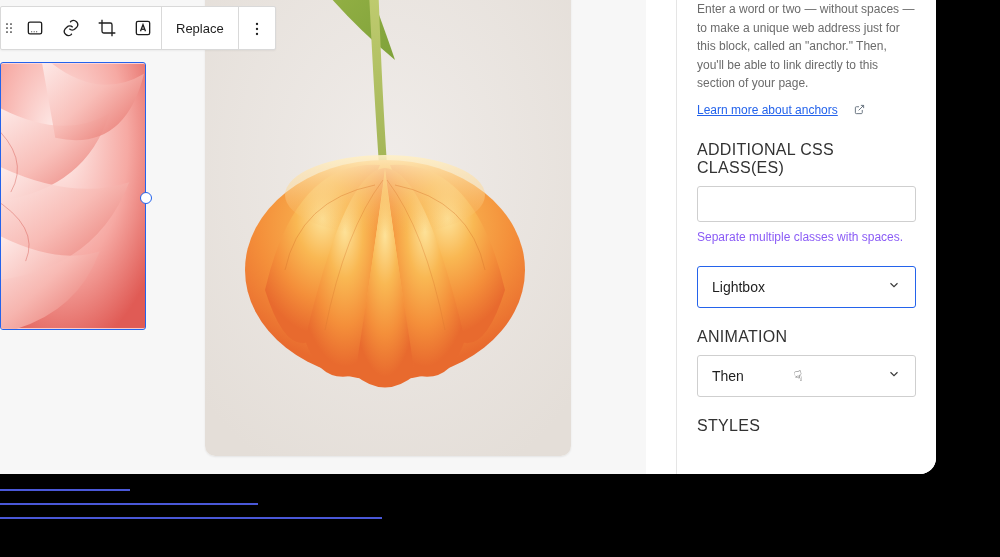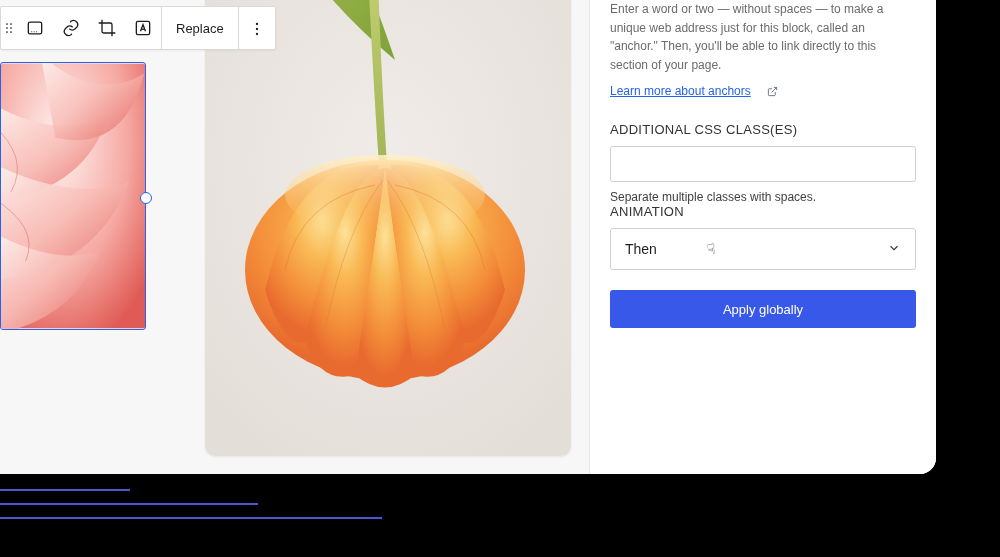--- a/index.html
+++ b/index.html
@@ -103,21 +103,21 @@
       height: 12px;
       border-radius: 50%;
       background: #fff;
       border: 1.5px solid #2463eb;
       z-index: 3;
     }
     .sidebar {
       position: absolute;
       top: 0;
       right: 0;
-      width: 347px;
+      width: 260px;
       height: 100%;
       background: #fff;
       border-left: 1px solid #e5e5e5;
       padding: 0 20px 6px;
       overflow: hidden;
       font-size: 12px;
       color: #6b6b6b;
     }
     .help-text {
       line-height: 1.55;
@@ -130,39 +130,40 @@
       font-size: 12px;
       cursor: pointer;
     }
     .learn-link-wrap {
       margin-bottom: 24px;
       display: flex;
       align-items: center;
       gap: 16px;
     }
     .section-label {
-      font-size: 13px;
+      font-size: 16px;
       letter-spacing: 0.3px;
       color: #323232;
       text-transform: uppercase;
       margin: 0 0 9px;
     }
     .text-input {
       width: 100%;
       height: 36px;
       border: 1px solid #cfcfcf;
       border-radius: 3px;
       background: #fff;
       padding: 0 10px;
       font-size: 13px;
       margin-bottom: 8px;
     }
     .hint {
       font-size: 12px;
-      color: #404040;
+      color: #8b5cf6;
+      margin-bottom: 22px;
     }
     .select {
       width: 100%;
       height: 42px;
       border: 1px solid #cfcfcf;
       border-radius: 3px;
       background: #fff;
       padding: 0 14px;
       display: flex;
       align-items: center;
@@ -350,35 +351,41 @@
           <path d="M18 13v6a2 2 0 0 1-2 2H5a2 2 0 0 1-2-2V8a2 2 0 0 1 2-2h6"></path>
           <path d="M15 3h6v6"></path>
           <path d="M10 14L21 3"></path>
         </svg>
     </div>
 
     <div class="section-label">ADDITIONAL CSS CLASS(ES)</div>
     <input class="text-input" type="text" value="" style="">
     <div class="hint">Separate multiple classes with spaces.</div>
 
+    <div class="select focus">
+      <span>Lightbox</span>
+      <span class="chev">
+        <svg width="14" height="14" viewBox="0 0 24 24" fill="none" stroke="currentColor" stroke-width="2">
+            <path d="M6 9l6 6 6-6"></path>
+          </svg>
+      </span>
+    </div>
 
     <div class="section-label">ANIMATION</div>
     <div class="select">
       <span>Then</span>
       <span class="pointer-cursor">☟</span>
       <span class="chev">
         <svg width="14" height="14" viewBox="0 0 24 24" fill="none" stroke="currentColor" stroke-width="2">
             <path d="M6 9l6 6 6-6"></path>
           </svg>
       </span>
     </div>
 
-    <div class="apply-btn">
-      <span>Apply globally</span>
-    </div>
+    <div class="section-label" style="margin-bottom:10px;">STYLES</div>
   </div>
 
 </div>
 
 <div class="progress-area">
   <div class="pbar pb1"></div>
   <div class="pbar pb2"></div>
   <div class="pbar pb3"></div>
 </div>
 

